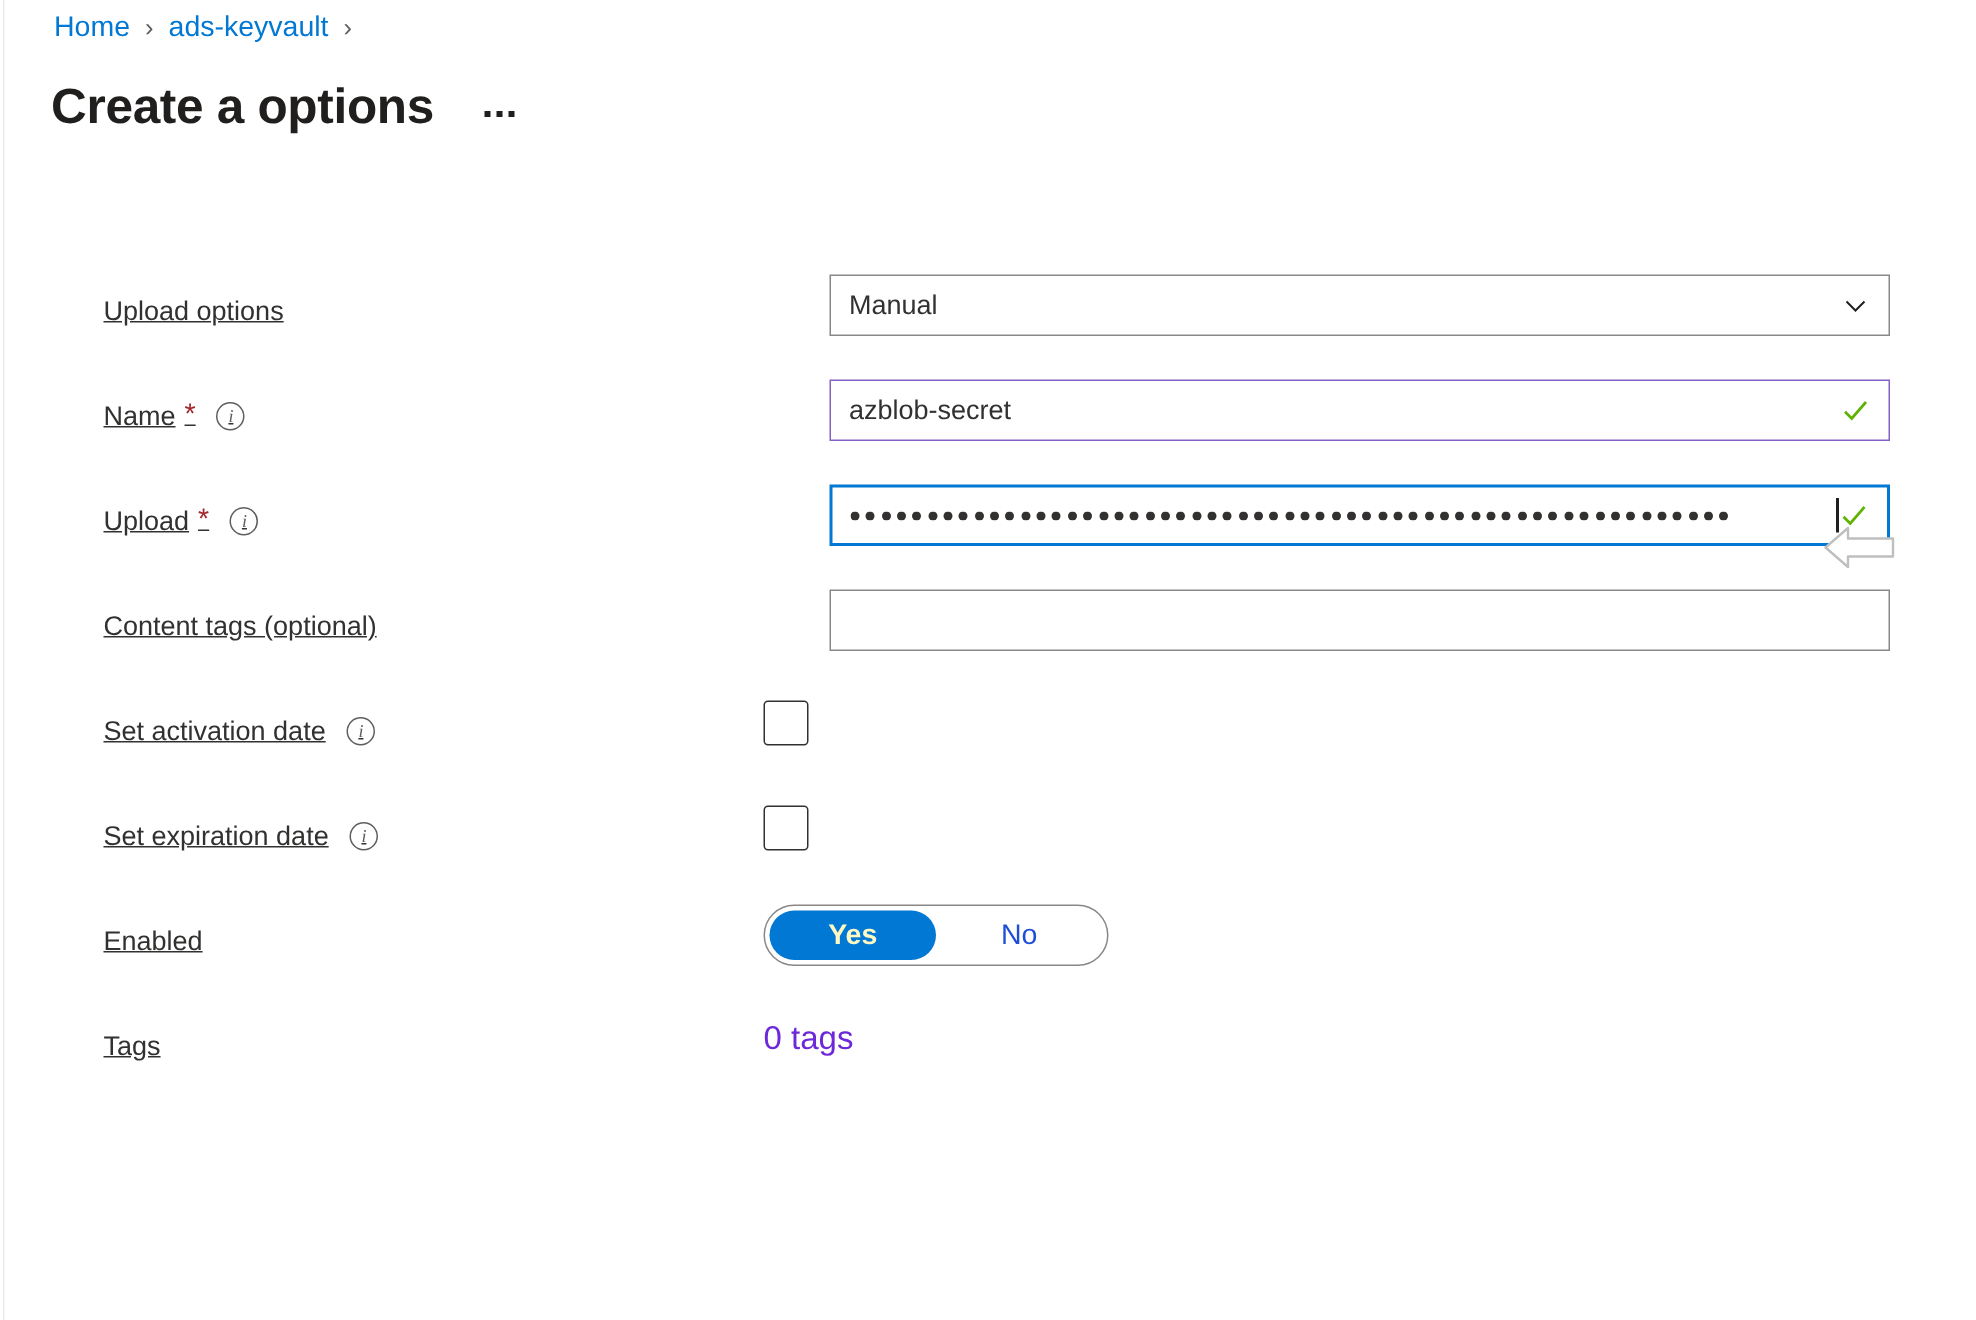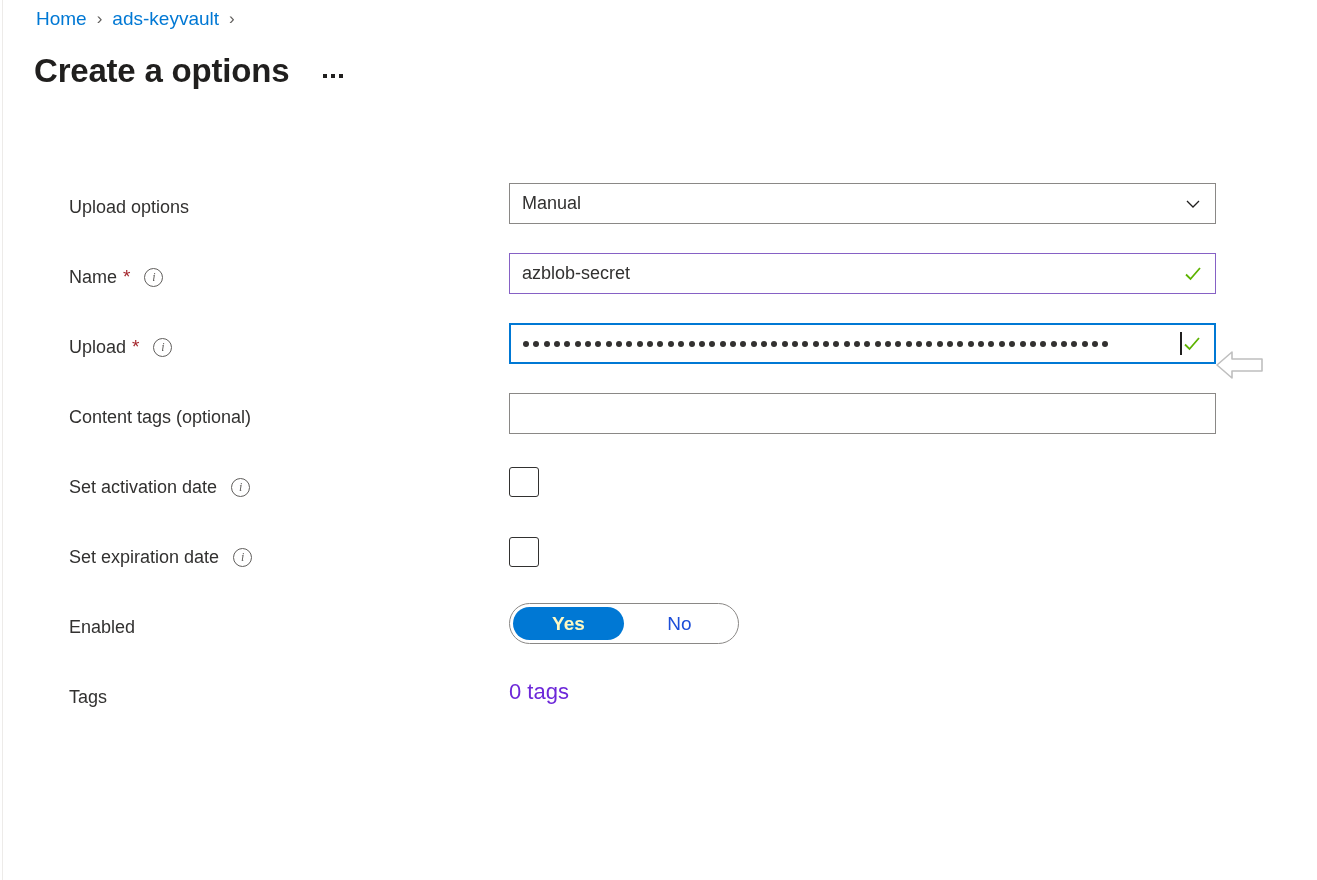--- a/index.html
+++ b/index.html
@@ -98,20 +98,21 @@
   .label {
     position: absolute;
     left: 69px;
     top: 0;
     display: flex;
     align-items: center;
     font-size: 18px;
     line-height: 24px;
     color: #323130;
     white-space: nowrap;
+    text-decoration: underline;
   }
   .req-star {
     color: #a4262c;
     font-size: 19px;
     margin-left: 6px;
     line-height: 18px;
   }
   .info-icon {
     margin-left: 14px;
     width: 17px;
@@ -143,20 +144,21 @@
     width: 707px;
     height: 41px;
     border: 1px solid #8a8886;
     background: #ffffff;
     display: flex;
     align-items: center;
     padding: 0 12px;
     font-size: 18px;
     color: #323130;
     cursor: text;
+    margin-left: 44px;
   }
   .field.dropdown { cursor: pointer; justify-content: space-between; }
   .field.valid { border: 1px solid #8661c5; }
   .field.focused { border: 2px solid #0078d4; }
   .field-text { font-size: 18px; color: #323130; }
   .field-placeholder { color: #a19f9d; }
 
   .chevron {
     width: 16px;
     height: 16px;

